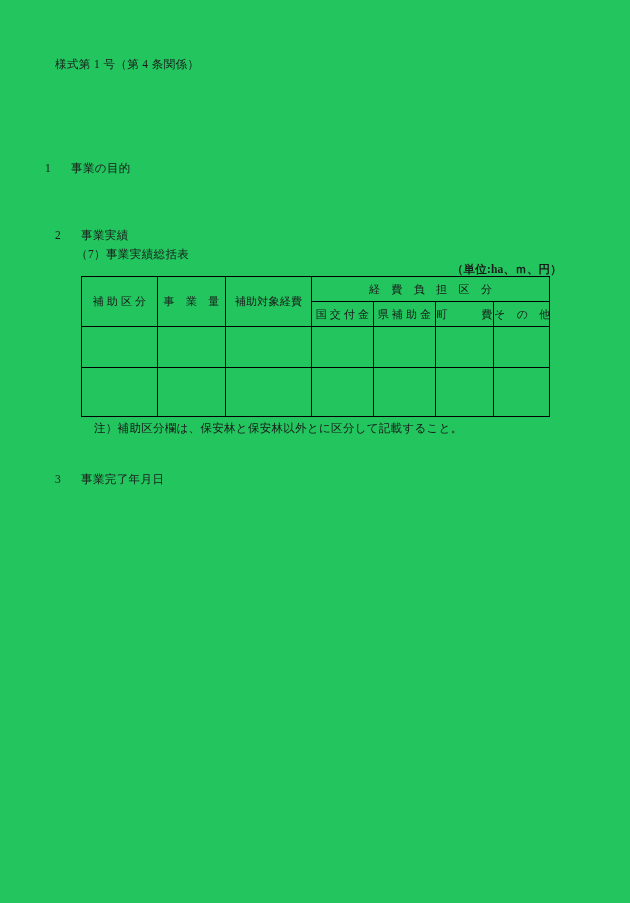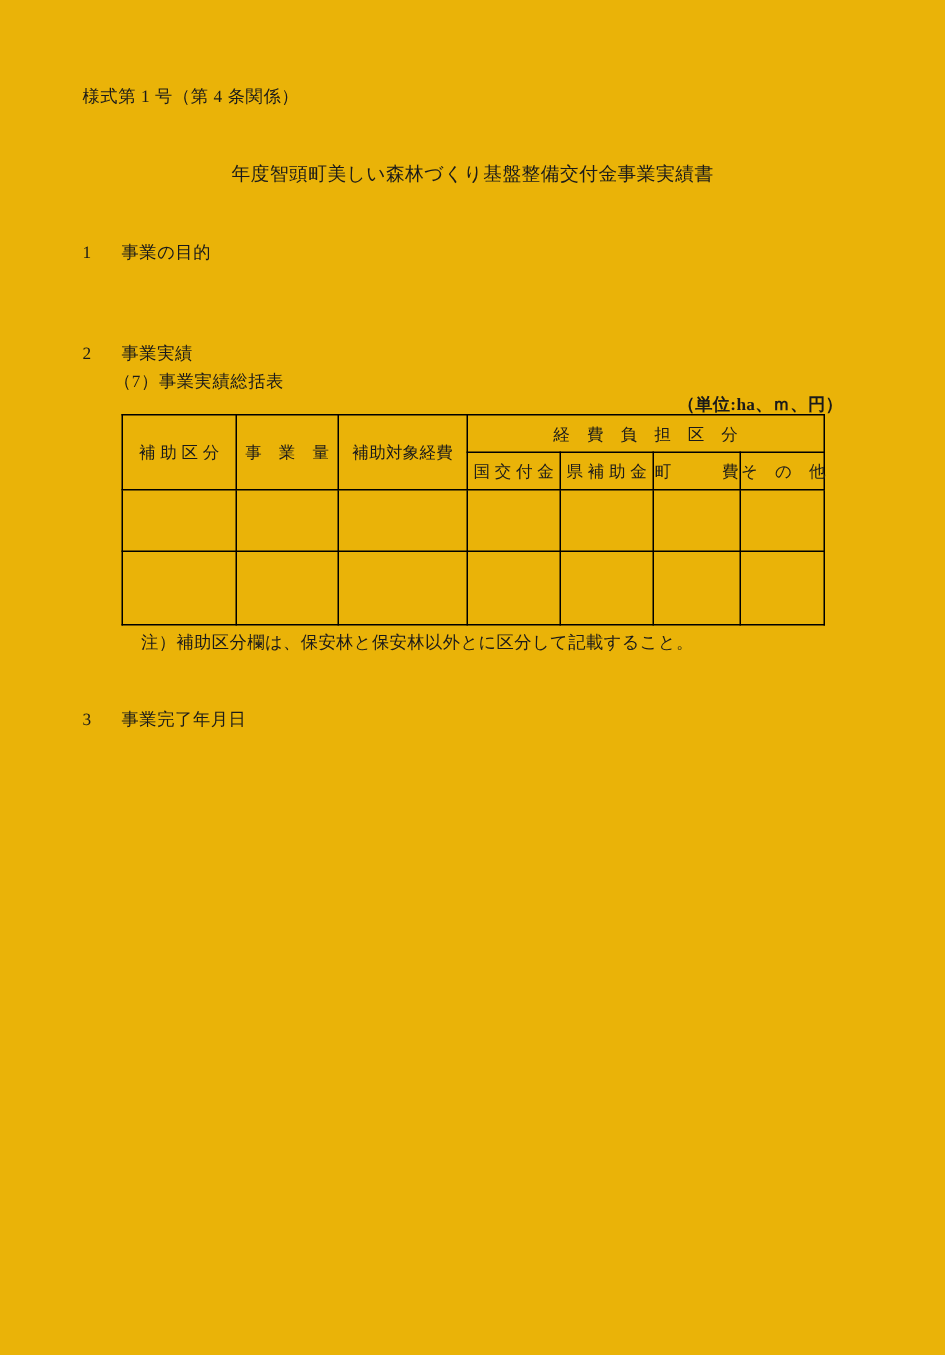--- a/index.html
+++ b/index.html
@@ -11,21 +11,21 @@
     width: 630px;
     height: 903px;
     position: relative;
     font-family: "Liberation Serif", "DejaVu Serif", serif;
     color: #1a1a1a;
     overflow: hidden;
   }
   .page {
     position: absolute;
     inset: 0;
-    background: #eab308;
+    background: #22c55e;
     padding-left: 40px;
   }
 
   
   .form-no {
     position: absolute;
     left: 55px;
     top: 57px;
     font-size: 11.5px;
     letter-spacing: 0.4px;
@@ -45,21 +45,21 @@
   }
 
   
   .section {
     position: absolute;
     font-size: 11.5px;
     letter-spacing: 0.4px;
     white-space: nowrap;
   }
   .sec-num { display: inline-block; width: 26px; }
-  .sec1 { left: 55px; top: 161px; }
+  .sec1 { left: 45px; top: 161px; }
   .sec2 { left: 55px; top: 228px; }
   .sec-sub {
     position: absolute;
     left: 76px;
     top: 247px;
     font-size: 11.5px;
     letter-spacing: 0.4px;
     white-space: nowrap;
   }
   .sec3 { left: 55px; top: 472px; }
@@ -112,21 +112,20 @@
     white-space: nowrap;
   }
 </style>
 </head>
 <body>
 
 <div class="page">
 
   <div class="form-no">様式第 1 号（第 4 条関係）</div>
 
-  <div class="doc-title">年度智頭町美しい森林づくり基盤整備交付金事業実績書</div>
 
   <div class="section sec1">
     <span class="sec-num">1</span><span>事業の目的</span>
   </div>
 
   <div class="section sec2">
     <span class="sec-num">2</span><span>事業実績</span>
   </div>
 
   <div class="sec-sub">（7）事業実績総括表</div>

